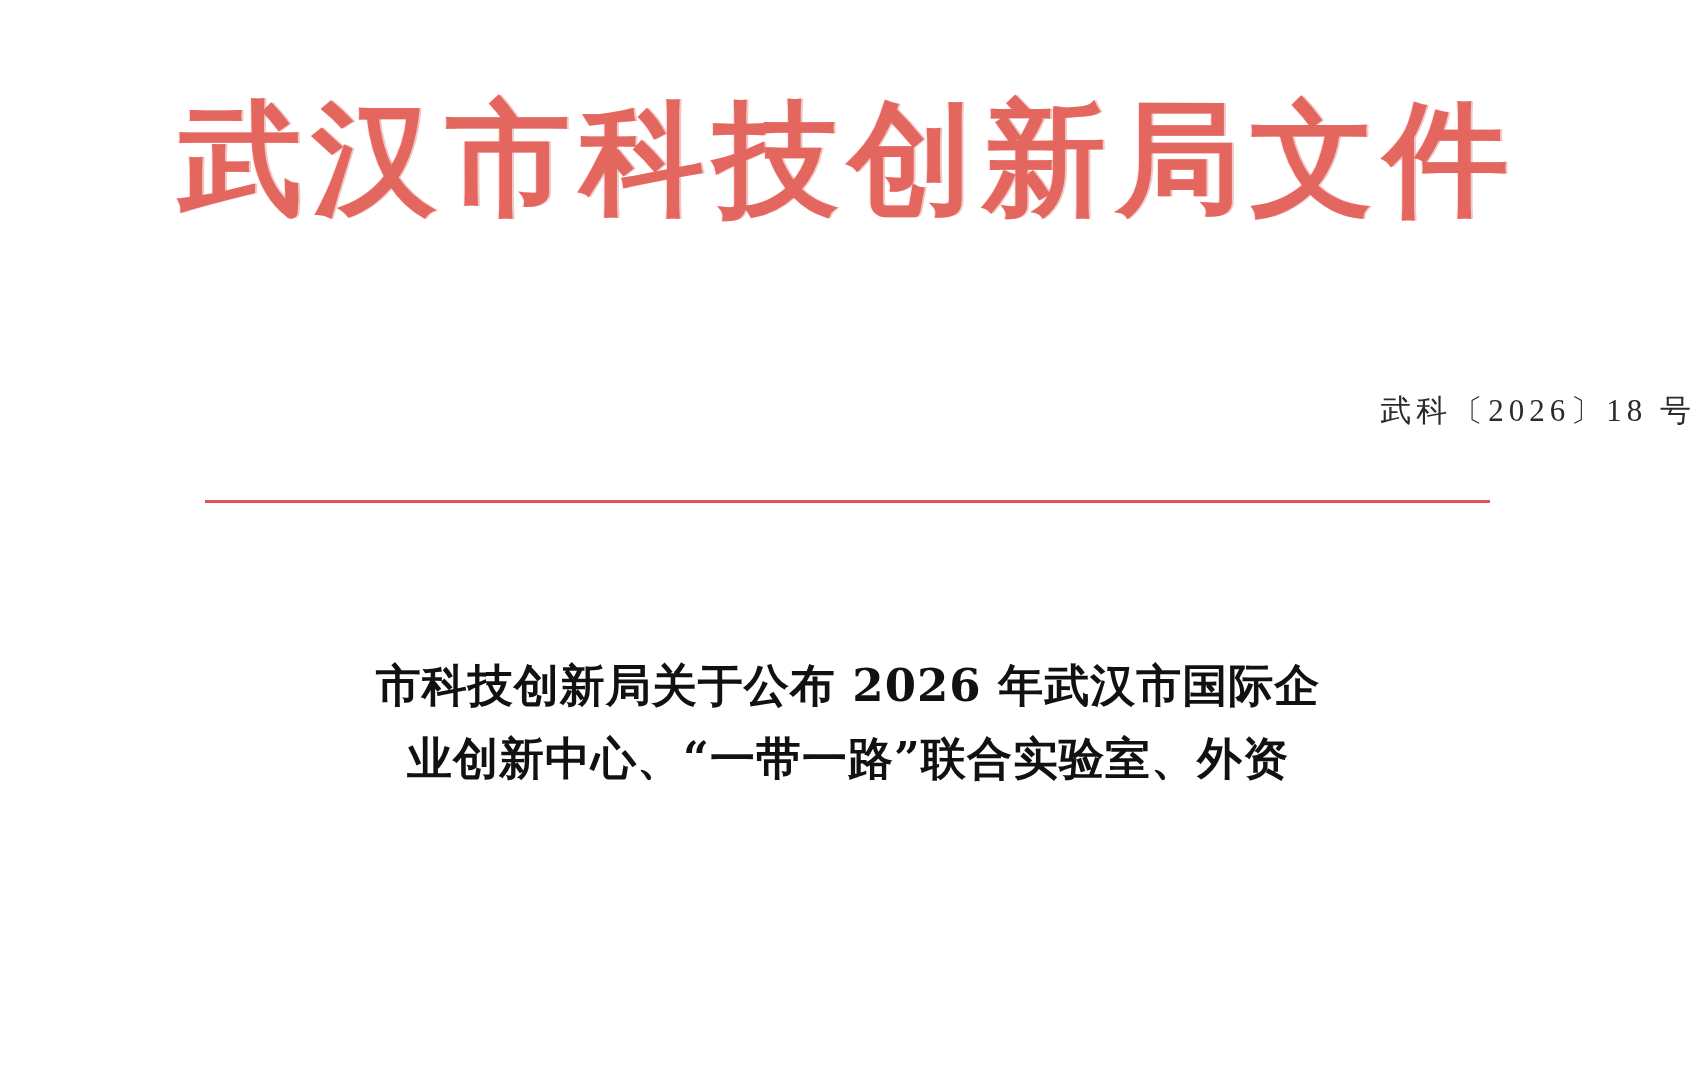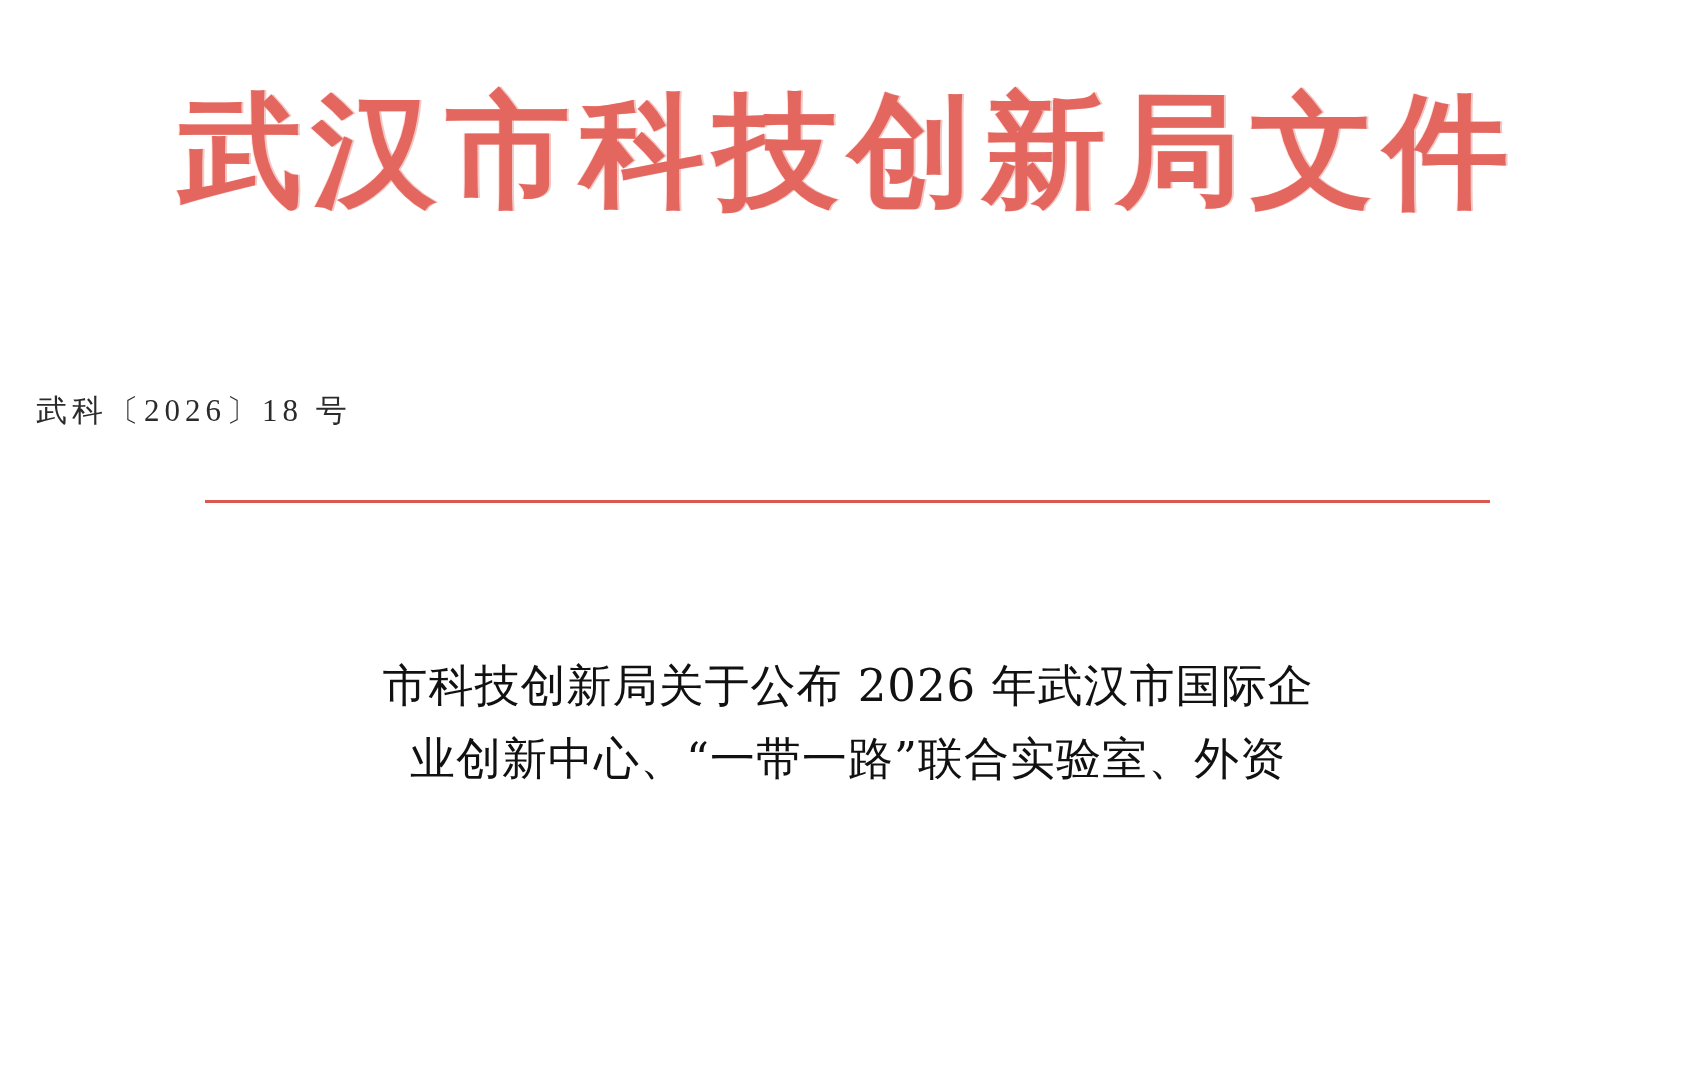--- a/index.html
+++ b/index.html
@@ -34,31 +34,31 @@
     font-family: "DejaVu Serif", serif;
     font-weight: 700;
     font-size: 124px;
     line-height: 1.18;
     letter-spacing: 10px;
     color: #e4675f;
     text-shadow:
       2px 0 0 rgba(200, 60, 50, 0.28),
       -1px 0 0 rgba(255, 140, 130, 0.25);
     white-space: nowrap;
-    margin: 8px;
+    margin: 16px;
     padding: 0;
     text-align: right;
   }
   
   .doc-number {
     position: absolute;
     top: 390px;
     left: 0;
     right: 0;
-    text-align: left;
+    text-align: right;
     font-family: "Liberation Serif", serif;
     font-size: 31px;
     letter-spacing: 5px;
     color: #2b2b2b;
     padding-left: 36px;
   }
   
   .red-rule {
     position: absolute;
     top: 500px;
@@ -68,21 +68,21 @@
     background: #d9584f;
   }
   
   .doc-title {
     position: absolute;
     top: 650px;
     left: 200px;
     width: 1296px;
     text-align: center;
     font-family: "DejaVu Serif", serif;
-    font-weight: 400;
+    font-weight: 700;
     font-size: 45px;
     line-height: 1.62;
     letter-spacing: 1px;
     color: #111111;
   }
   .doc-title .line {
     display: block;
     white-space: nowrap;
   }
 </style>

